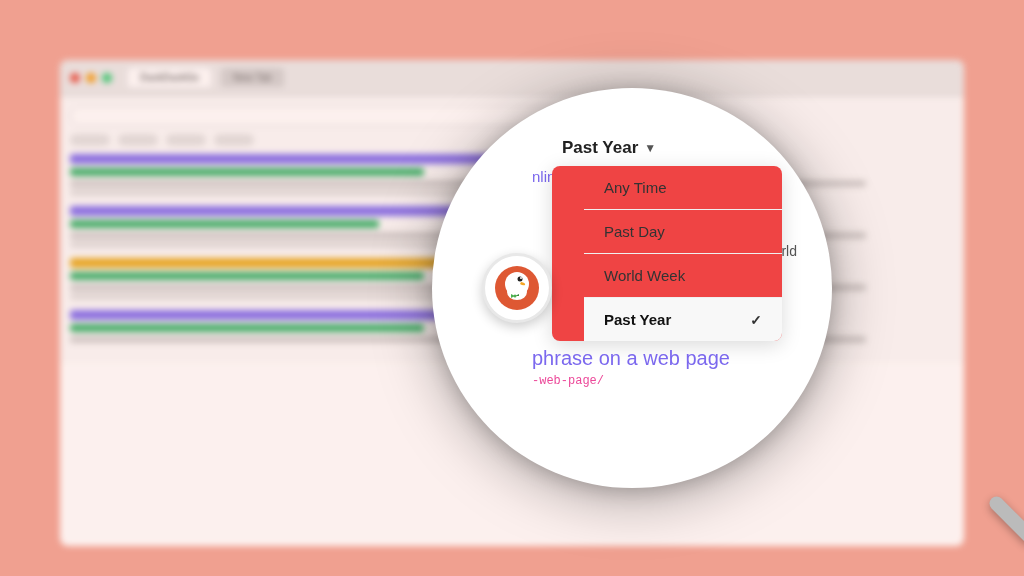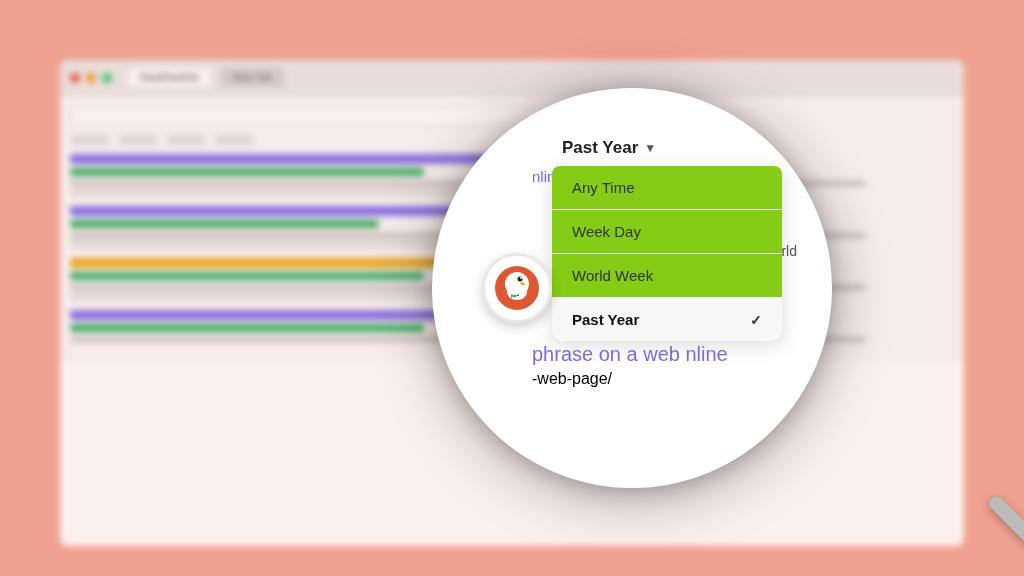--- a/index.html
+++ b/index.html
@@ -206,25 +206,26 @@
       margin-bottom: 8px;
       margin-left: 10px;
     }
 
     .dropdown-arrow {
       font-size: 12px;
       color: #555;
     }
 
     .dropdown-menu {
-      background: #84cc16;
+      background: #ef4444;
       border-radius: 8px;
       box-shadow: 0 4px 20px rgba(0,0,0,0.15);
       overflow: hidden;
       width: 230px;
+      padding-left: 32px;
     }
 
     .dropdown-item {
       display: flex;
       align-items: center;
       justify-content: space-between;
       padding: 13px 20px;
       font-size: 15px;
       color: #333;
       cursor: pointer;
@@ -265,22 +266,23 @@
     }
 
     .bg-text-phrase-title {
       font-size: 20px;
       color: #7b68ee;
       font-weight: 500;
       margin-bottom: 4px;
     }
 
     .bg-text-phrase-url {
-      font-size: 16px;
-      color: #000000;
+      font-size: 12px;
+      color: #ec4899;
+      font-family: Liberation Mono, monospace;
     }
 
     
     .bg-text-link {
       position: absolute;
       top: 80px;
       left: 100px;
       font-size: 15px;
       color: #7b68ee;
       font-weight: 500;
@@ -367,33 +369,33 @@
       <div class="dropdown-trigger">
         <span>Past Year</span>
         <span class="dropdown-arrow">▼</span>
       </div>
 
       <div class="dropdown-menu">
         <div class="dropdown-item">
           <span>Any Time</span>
         </div>
         <div class="dropdown-item">
-          <span>Week Day</span>
+          <span>Past Day</span>
         </div>
         <div class="dropdown-item">
           <span>World Week</span>
         </div>
         <div class="dropdown-item selected">
           <span>Past Year</span>
           <span class="checkmark">✓</span>
         </div>
       </div>
     </div>
 
     <div class="bg-text-phrase">
-      <div class="bg-text-phrase-title">phrase on a web nline</div>
+      <div class="bg-text-phrase-title">phrase on a web page</div>
       <div class="bg-text-phrase-url">-web-page/</div>
     </div>
 
   </div>
 </div>
 
 <div class="magnify-handle"></div>
 
 </body></html>

